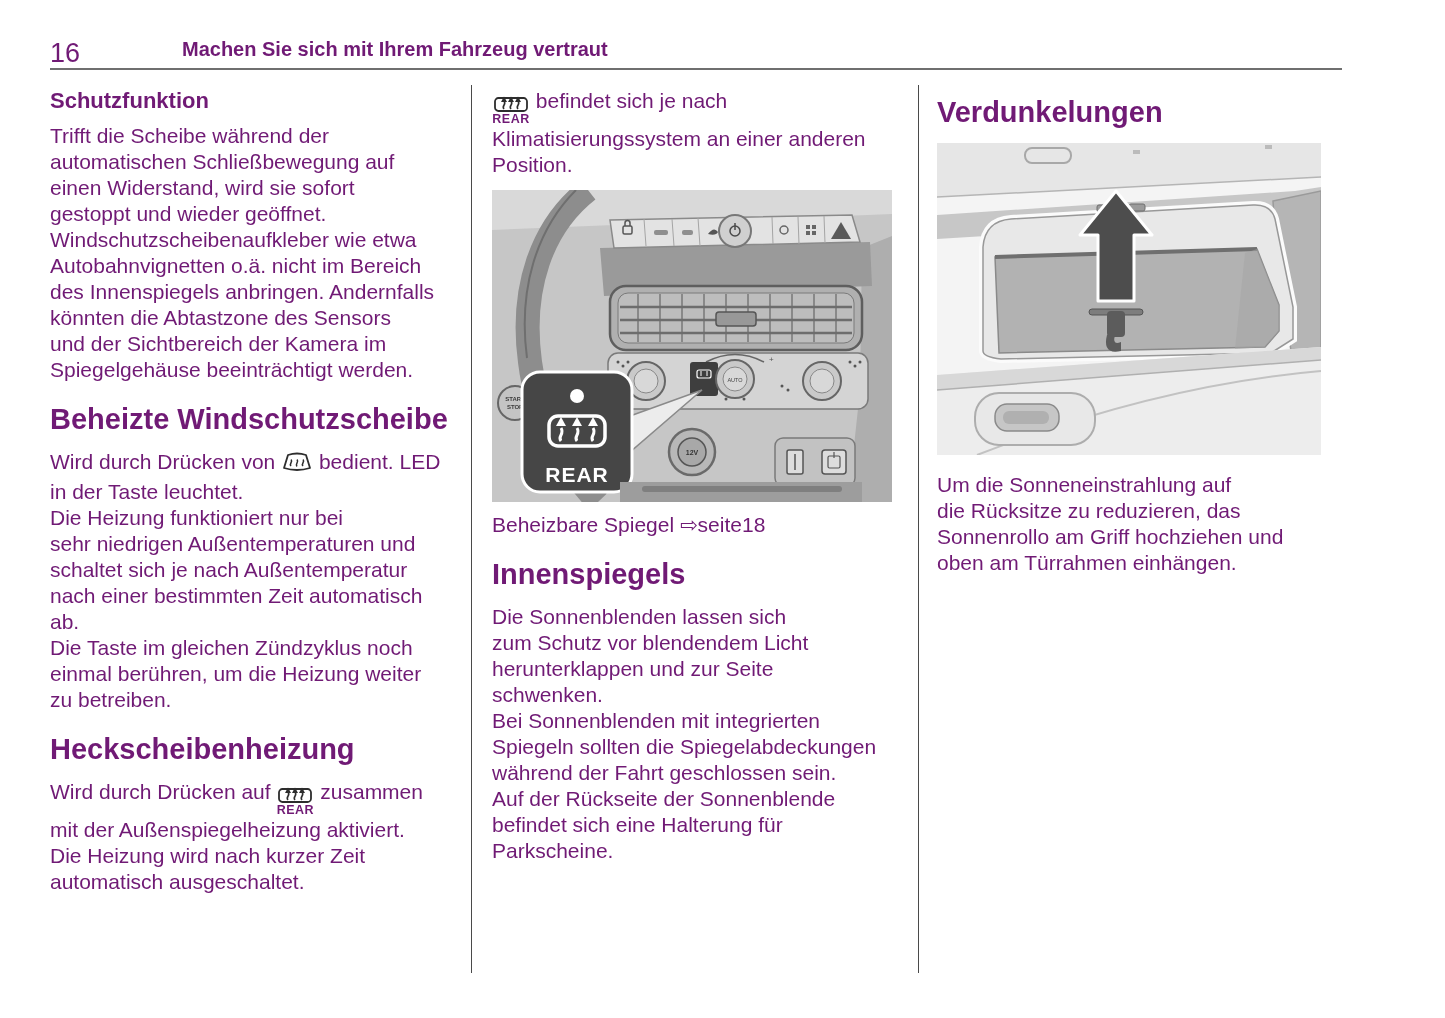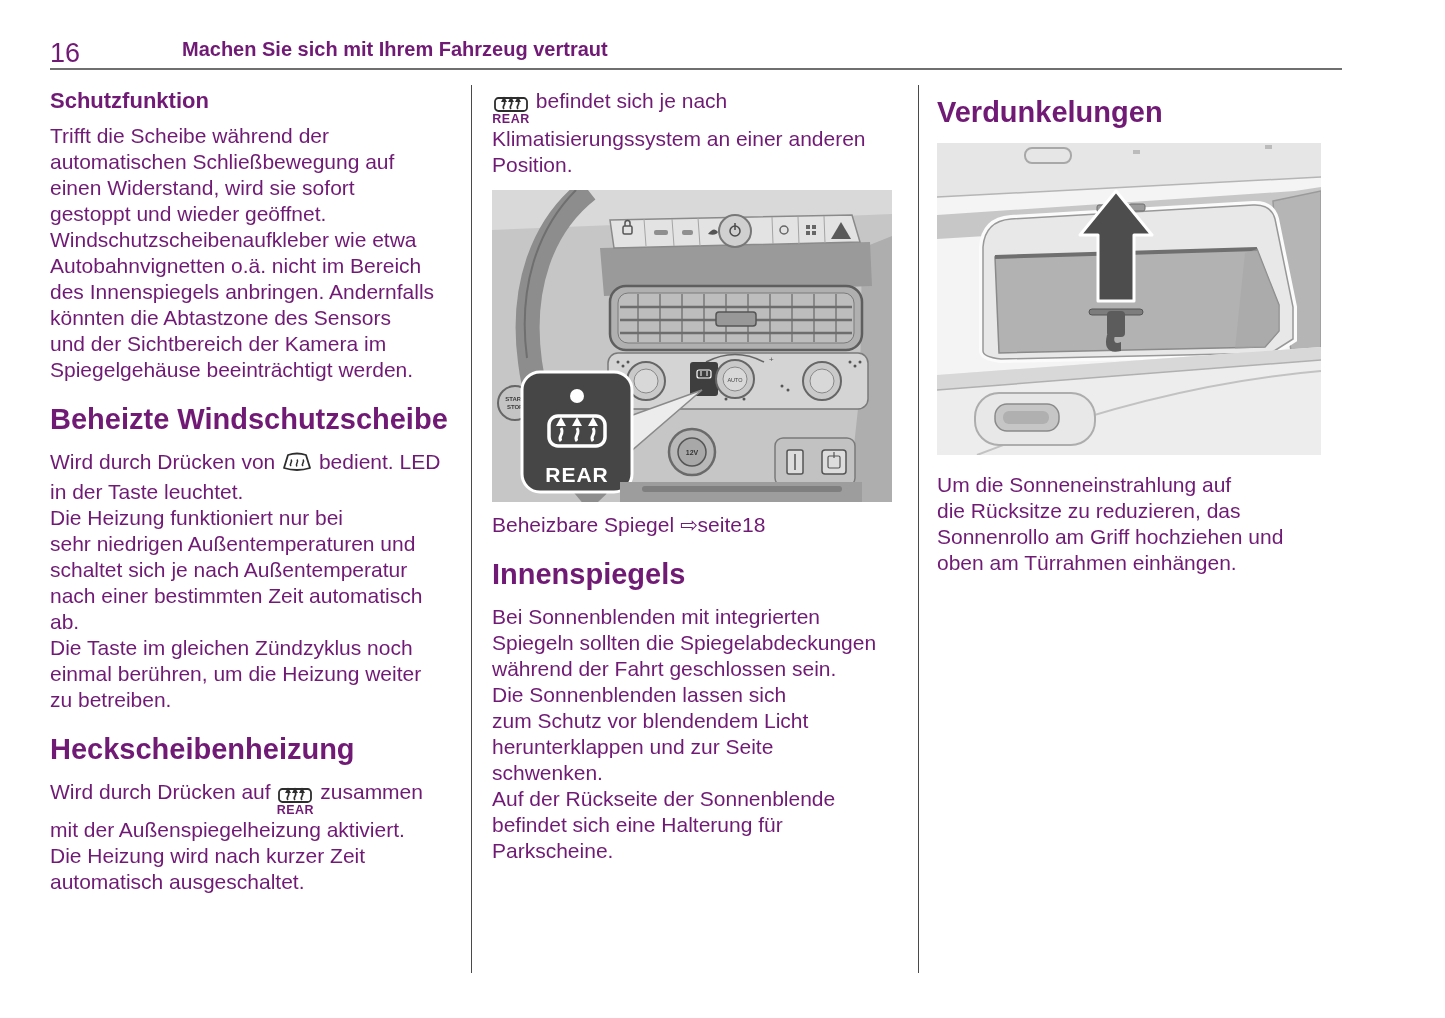--- a/index.html
+++ b/index.html
@@ -232,27 +232,27 @@
           <line x1="342" y1="262" x2="342" y2="268" stroke="#555" stroke-width="1.2"></line>
         </g>
         <path d="M128,292 H370 V312 H128 Z" fill="#9d9d9d"></path>
         <rect x="150" y="296" width="200" height="6" rx="3" fill="#7f7f7f"></rect>
       </svg>
     </div>
 
     <p class="caption"><span>Beheizbare Spiegel</span> <span class="cap-arrow">⇨</span><span>seite18</span></p>
 
     <div class="big-heading">Innenspiegels</div>
-    <p>Bei Sonnenblenden mit integrierten
-Spiegeln sollten die Spiegelabdeckungen
-während der Fahrt geschlossen sein.</p>
     <p>Die Sonnenblenden lassen sich
 zum Schutz vor blendendem Licht
 herunterklappen und zur Seite
 schwenken.</p>
+    <p>Bei Sonnenblenden mit integrierten
+Spiegeln sollten die Spiegelabdeckungen
+während der Fahrt geschlossen sein.</p>
     <p>Auf der Rückseite der Sonnenblende
 befindet sich eine Halterung für
 Parkscheine.</p>
   </div>
 
   <div class="col col3">
     <div class="big-heading first">Verdunkelungen</div>
 
     <div class="fig-wrap" style="margin-top:2px;">
       <svg width="384" height="312" viewBox="0 0 384 312">

